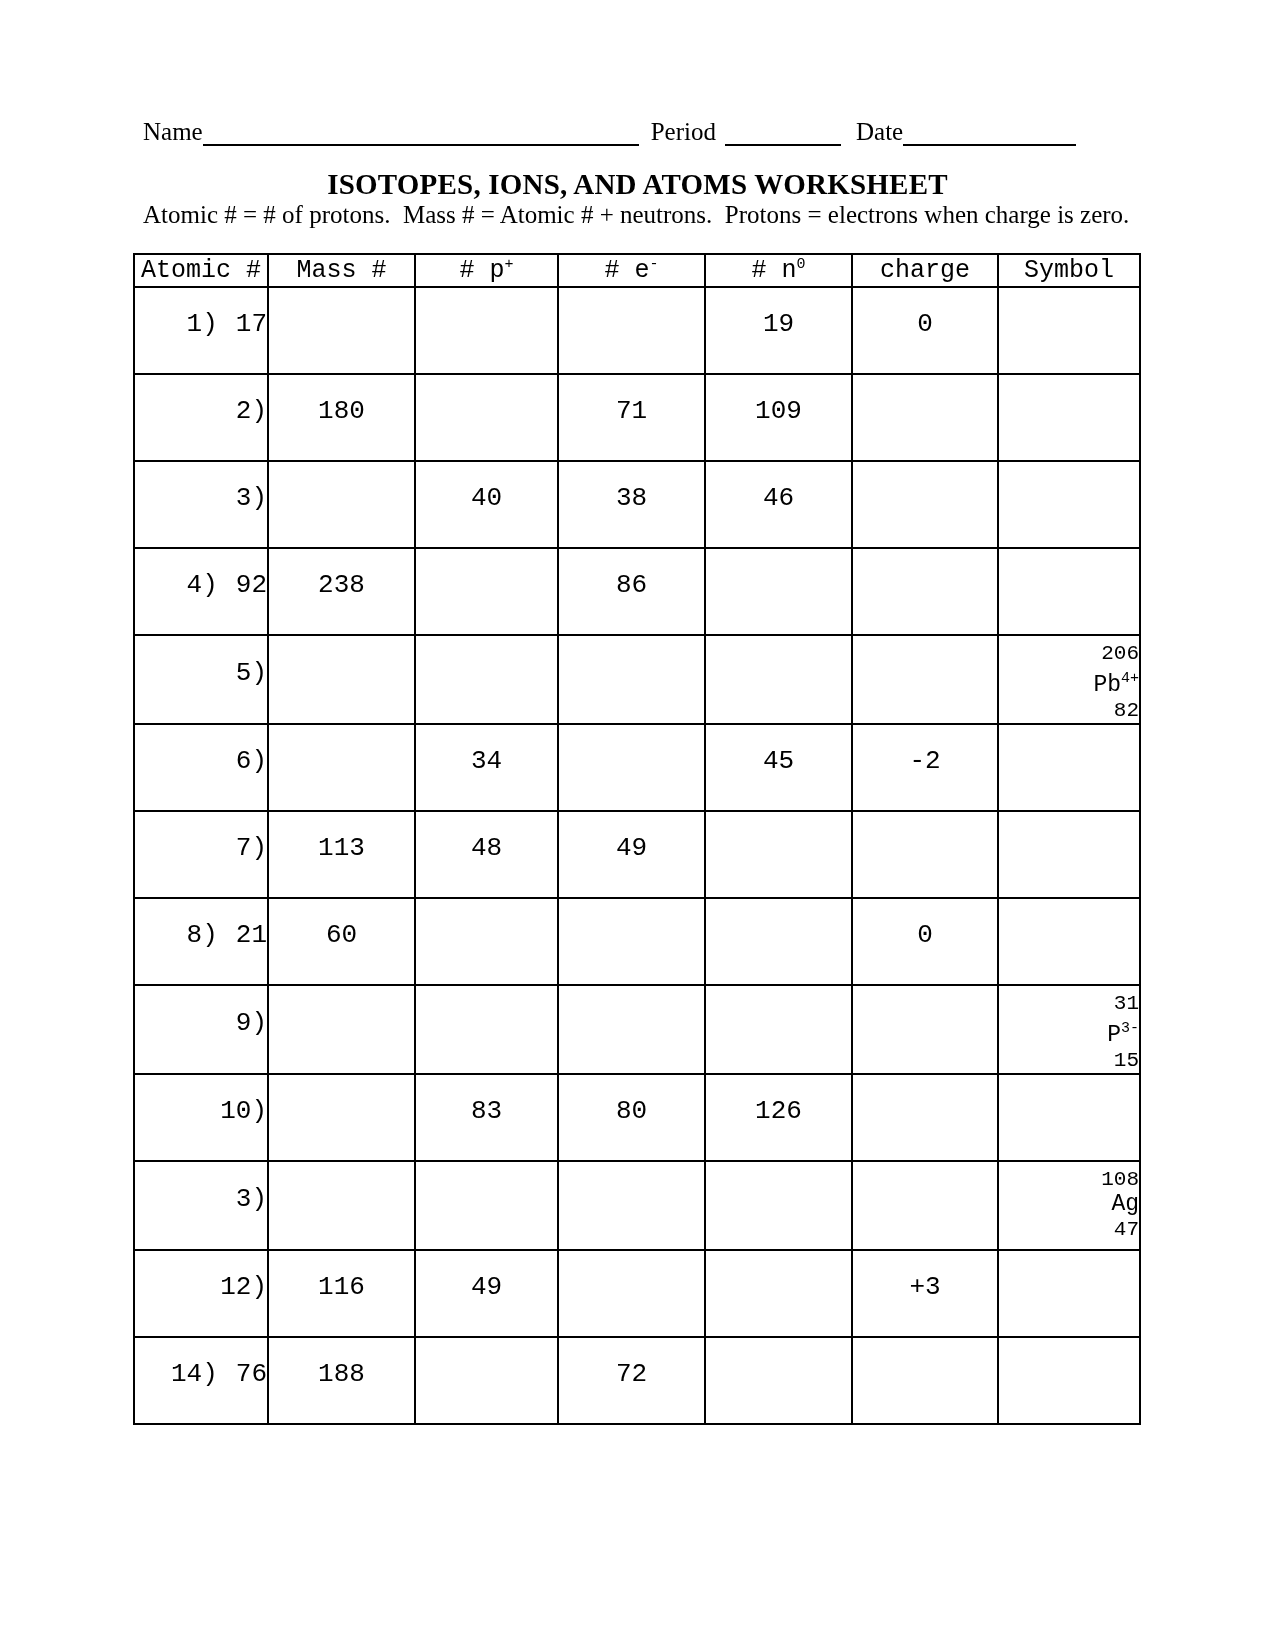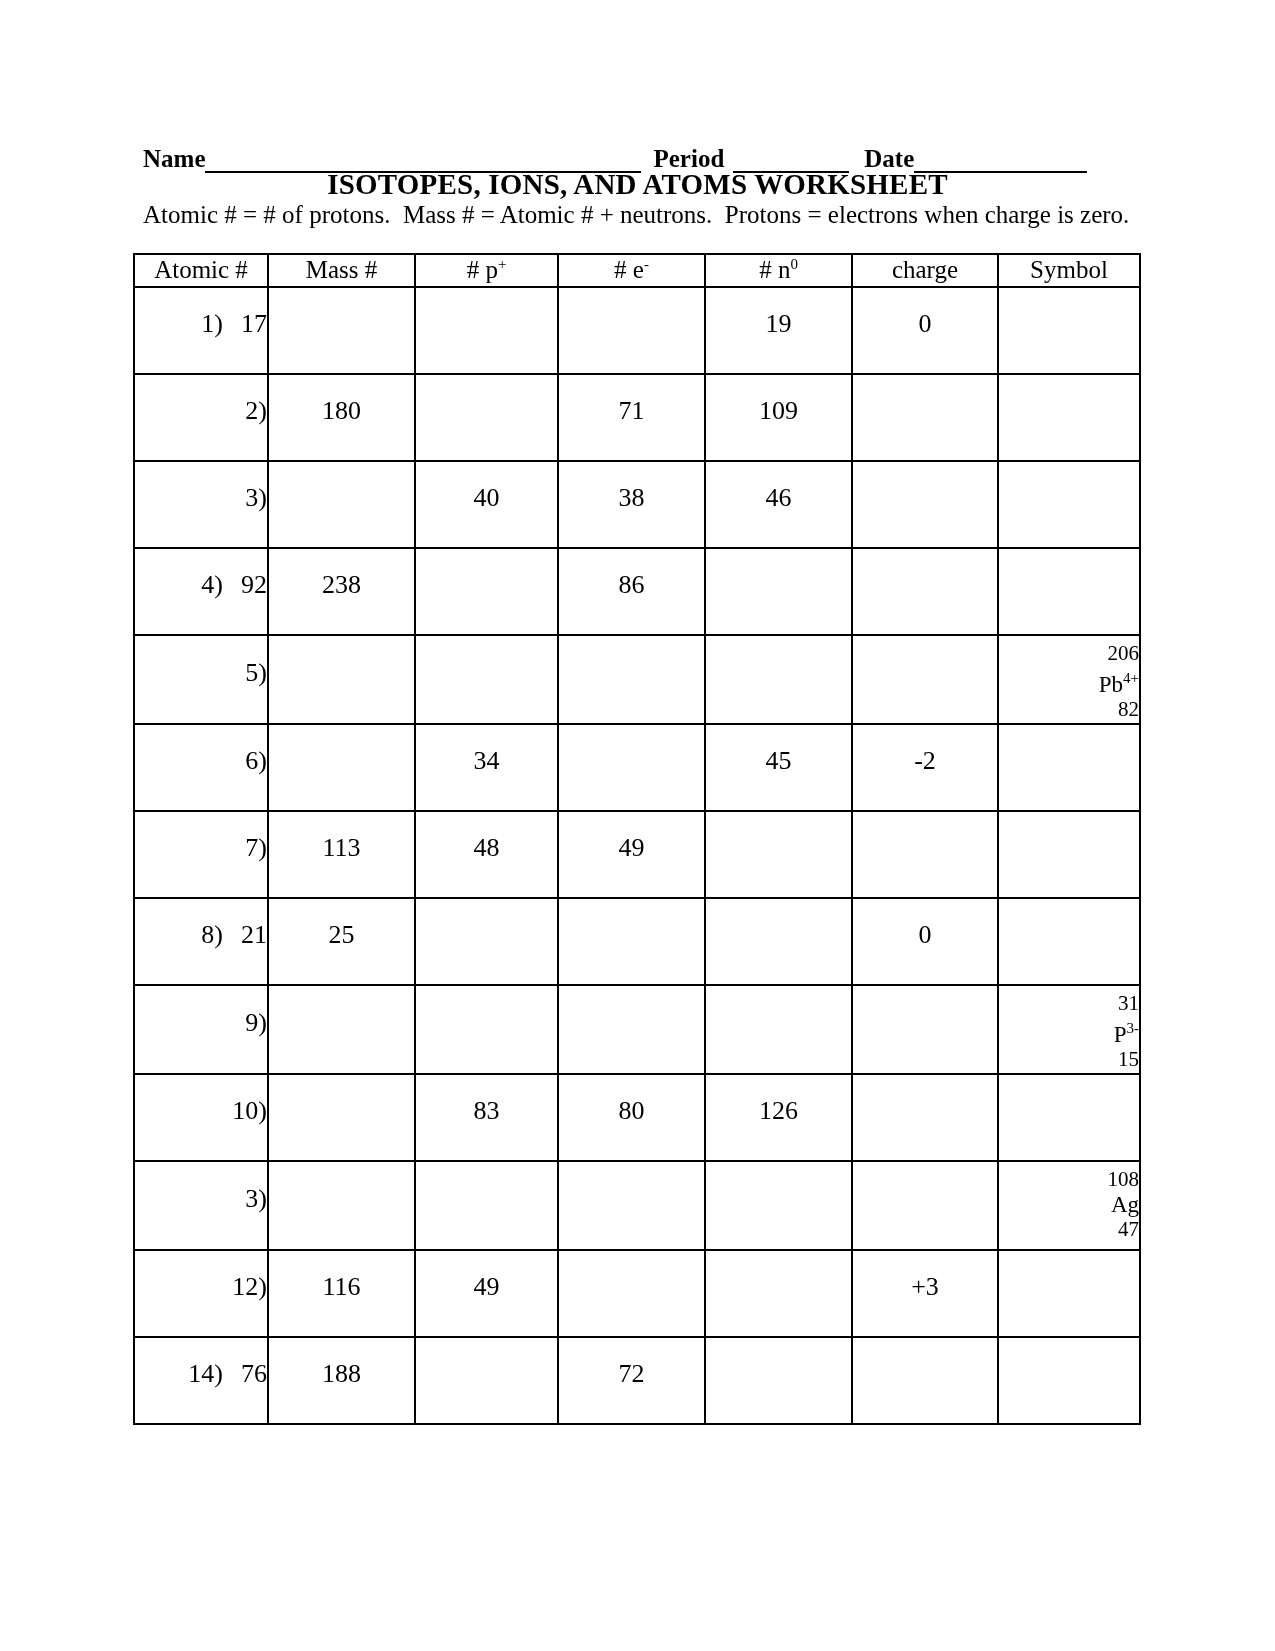--- a/index.html
+++ b/index.html
@@ -10,26 +10,25 @@
     background: #ffffff;
     color: #000000;
     font-family: "Liberation Serif", "DejaVu Serif", serif;
     overflow: hidden;
   }
 
   
   .topline {
     position: absolute;
     left: 143px;
-    top: 144px;
+    top: 117px;
     display: flex;
     font-size: 25px;
     line-height: 29px;
     white-space: nowrap;
-    font-weight: bold;
   }
   .blank {
     display: inline-block;
     border-bottom: 2px solid #000;
     height: 27px;
   }
   .w-name   { width: 436px; }
   .w-period { width: 116px; }
   .w-date   { width: 173px; }
   .gap-a { display: inline-block; width: 12px; }
@@ -56,20 +55,21 @@
   }
 
   
   table.ws {
     position: absolute;
     left: 133px;
     top: 253px;
     width: 1006px;
     border-collapse: collapse;
     table-layout: fixed;
+    font-family: Liberation Mono, monospace;
   }
   table.ws col.c1 { width: 134px; }
   table.ws col.c2 { width: 147px; }
   table.ws col.c3 { width: 143px; }
   table.ws col.c4 { width: 147px; }
   table.ws col.c5 { width: 147px; }
   table.ws col.c6 { width: 146px; }
   table.ws col.c7 { width: 142px; }
 
   table.ws th, table.ws td {
@@ -219,21 +219,21 @@
           <td class="c-first"><span class="rownum">7)</span></td>
           <td>113</td>
           <td>48</td>
           <td>49</td>
           <td></td>
           <td></td>
           <td class="c-symbol"></td>
         </tr>
         <tr>
           <td class="c-first"><span class="rownum">8)</span><span class="rowval">21</span></td>
-          <td>25</td>
+          <td>60</td>
           <td></td>
           <td></td>
           <td></td>
           <td>0</td>
           <td class="c-symbol"></td>
         </tr>
         <tr>
           <td class="c-first"><span class="rownum">9)</span></td>
           <td></td>
           <td></td>

